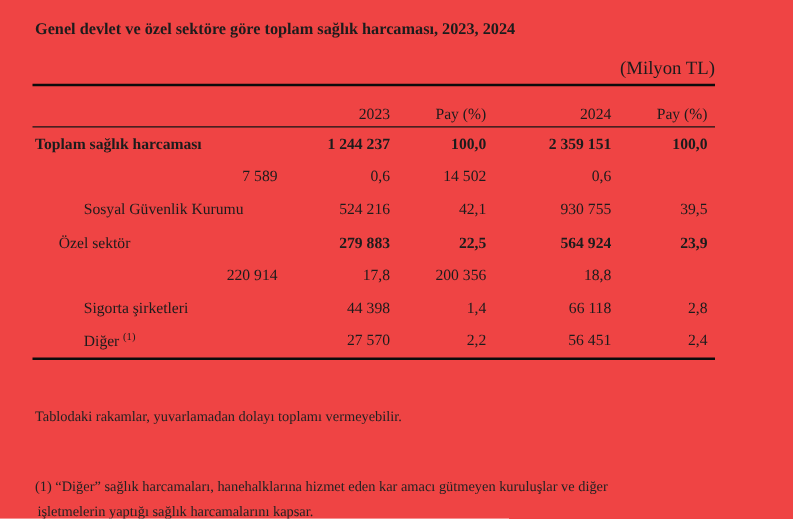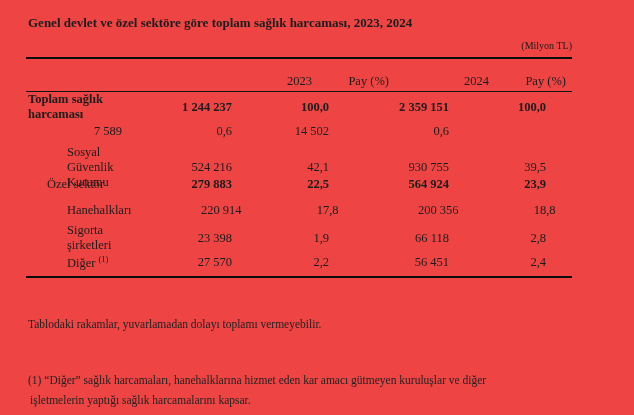--- a/index.html
+++ b/index.html
@@ -3,26 +3,26 @@
 <meta charset="utf-8">
 <style>
   html,body{margin:0;padding:0;background:#fff;}
   .page{
     width:634px;height:415px;background:#ef4444;overflow:hidden;
     font-family:Liberation Serif, serif;color:#1c1c1c;
     position:relative;
   }
   .doc{margin-left:26px;width:546px;}
   .title{font-size:13px;font-weight:bold;padding-top:14px;margin-left:2px;line-height:17px;}
-  .unit{text-align:right;font-size:10px;margin-top:7px;line-height:15px;}
+  .unit{text-align:right;font-size:15px;margin-top:17px;line-height:15px;}
   .rule-thick{border-top:2.4px solid #0c0c0c;margin-top:4px;}
   .rule-bottom{border-top:2.4px solid #0c0c0c;}
   .grid{display:grid;grid-template-columns:1fr 90px 77px 100px 77px 6px;}
   .header-row{height:33px;align-items:end;border-bottom:1px solid #141414;padding-bottom:2px;box-sizing:border-box;font-size:12.5px;}
-  .row{height:26.3px;align-items:center;font-size:12.5px;gap:20px;}
+  .row{height:26.3px;align-items:center;font-size:12.5px;}
   .num{text-align:right;}
   .lab{padding-left:2px;}
   .i1{padding-left:21px;}
   .i2{padding-left:41px;}
   .b{font-weight:bold;}
   sup.fn-mark{font-size:8.5px;margin-left:3px;}
   .footnotes{margin-top:5px;font-size:11.5px;color:#222;}
   .fn{margin-left:2px;line-height:20px;white-space:nowrap;margin-top:36px;}
   .fn-cont{margin-left:4px;line-height:20px;white-space:nowrap;}
 </style>
@@ -77,32 +77,31 @@
     <div class="grid row">
       <div class="lab i1">Özel sektör</div>
       <div class="num b">279 883</div>
       <div class="num b">22,5</div>
       <div class="num b">564 924</div>
       <div class="num b">23,9</div>
       <div></div>
     </div>
 
     <div class="grid row">
-      <div class="lab i2">Hanehalkları</div>
       <div class="num">220 914</div>
       <div class="num">17,8</div>
       <div class="num">200 356</div>
       <div class="num">18,8</div>
       <div></div>
     </div>
 
     <div class="grid row">
       <div class="lab i2">Sigorta şirketleri</div>
-      <div class="num">23 398</div>
-      <div class="num">1,9</div>
+      <div class="num">44 398</div>
+      <div class="num">1,4</div>
       <div class="num">66 118</div>
       <div class="num">2,8</div>
       <div></div>
     </div>
 
     <div class="grid row">
       <div class="lab i2"><span>Diğer</span><sup class="fn-mark">(1)</sup></div>
       <div class="num">27 570</div>
       <div class="num">2,2</div>
       <div class="num">56 451</div>

